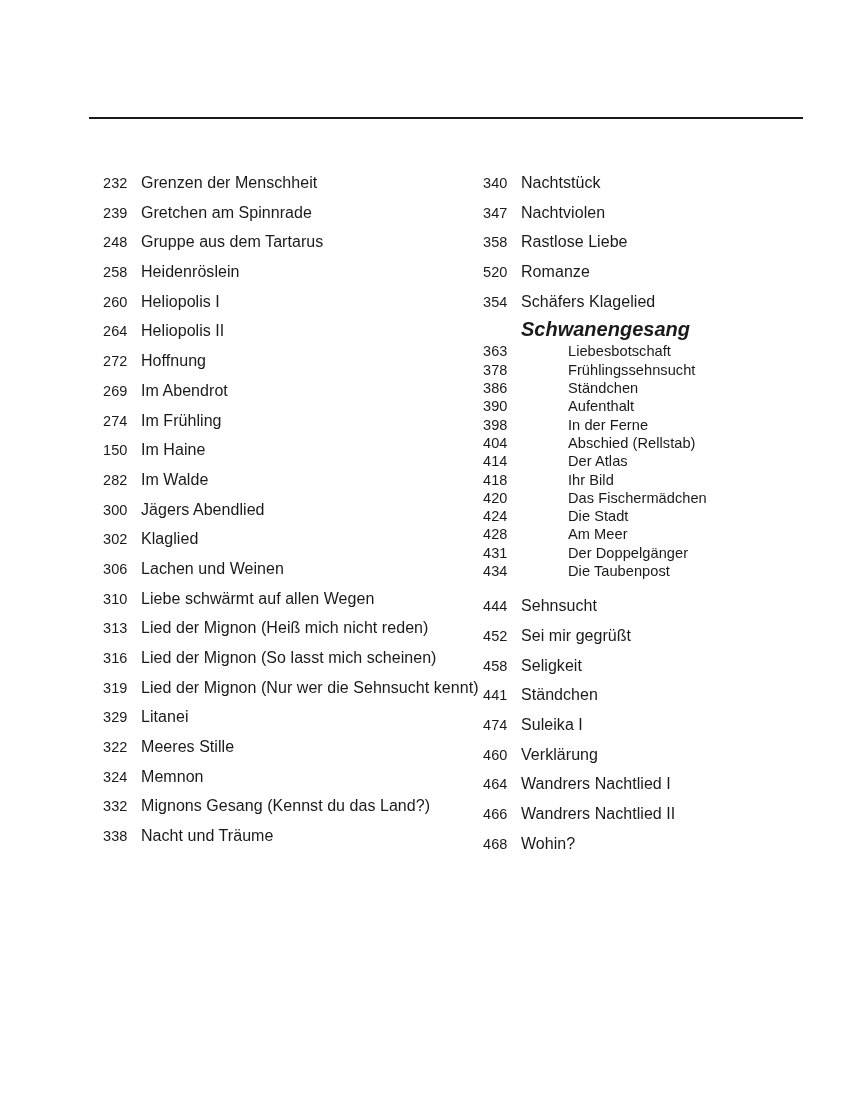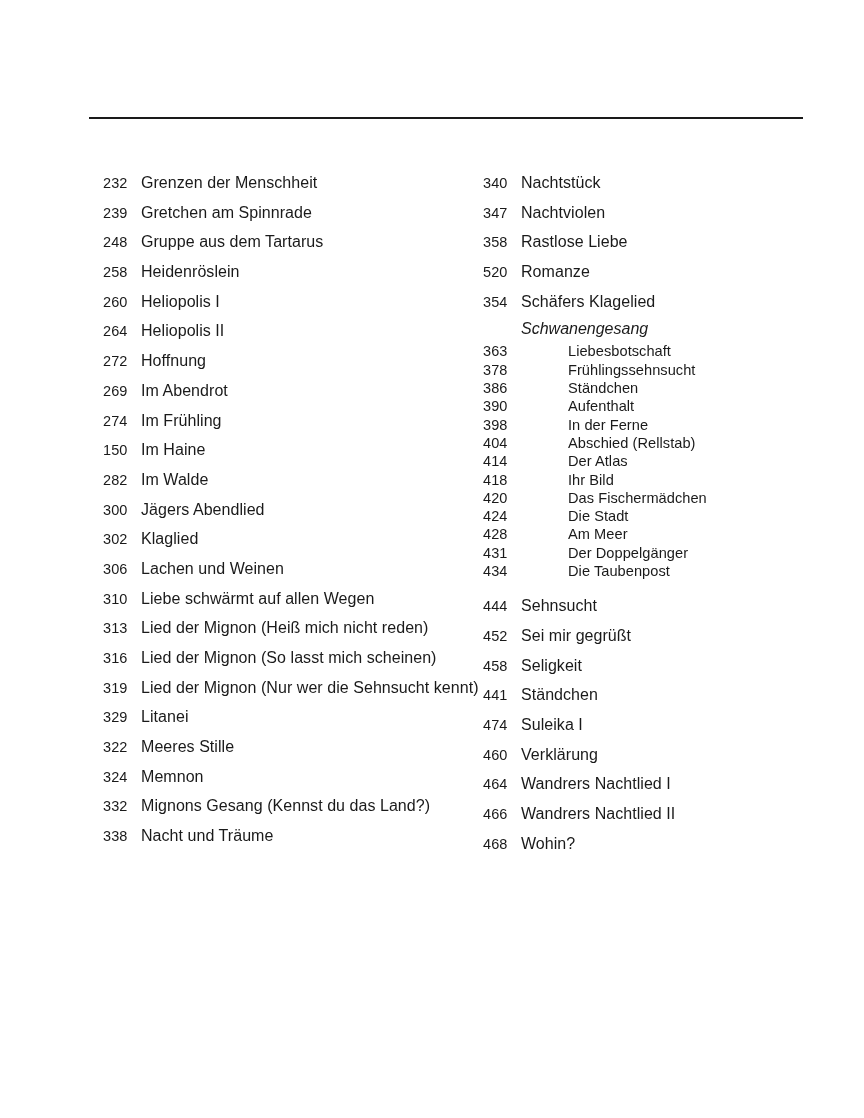--- a/index.html
+++ b/index.html
@@ -63,23 +63,24 @@
   .entry .title {
     font-size: 16px;
     letter-spacing: 0.05px;
   }
 
   
   .group-heading {
     height: 26px;
     line-height: 26px;
     padding-left: 38px;
-    font-size: 16px;
+    font-size: 20px;
     font-style: italic;
     white-space: nowrap;
+    font-weight: bold;
   }
 
   
   .subentry {
     display: flex;
     align-items: center;
     height: 18.3px;
     line-height: 18.3px;
     white-space: nowrap;
   }

